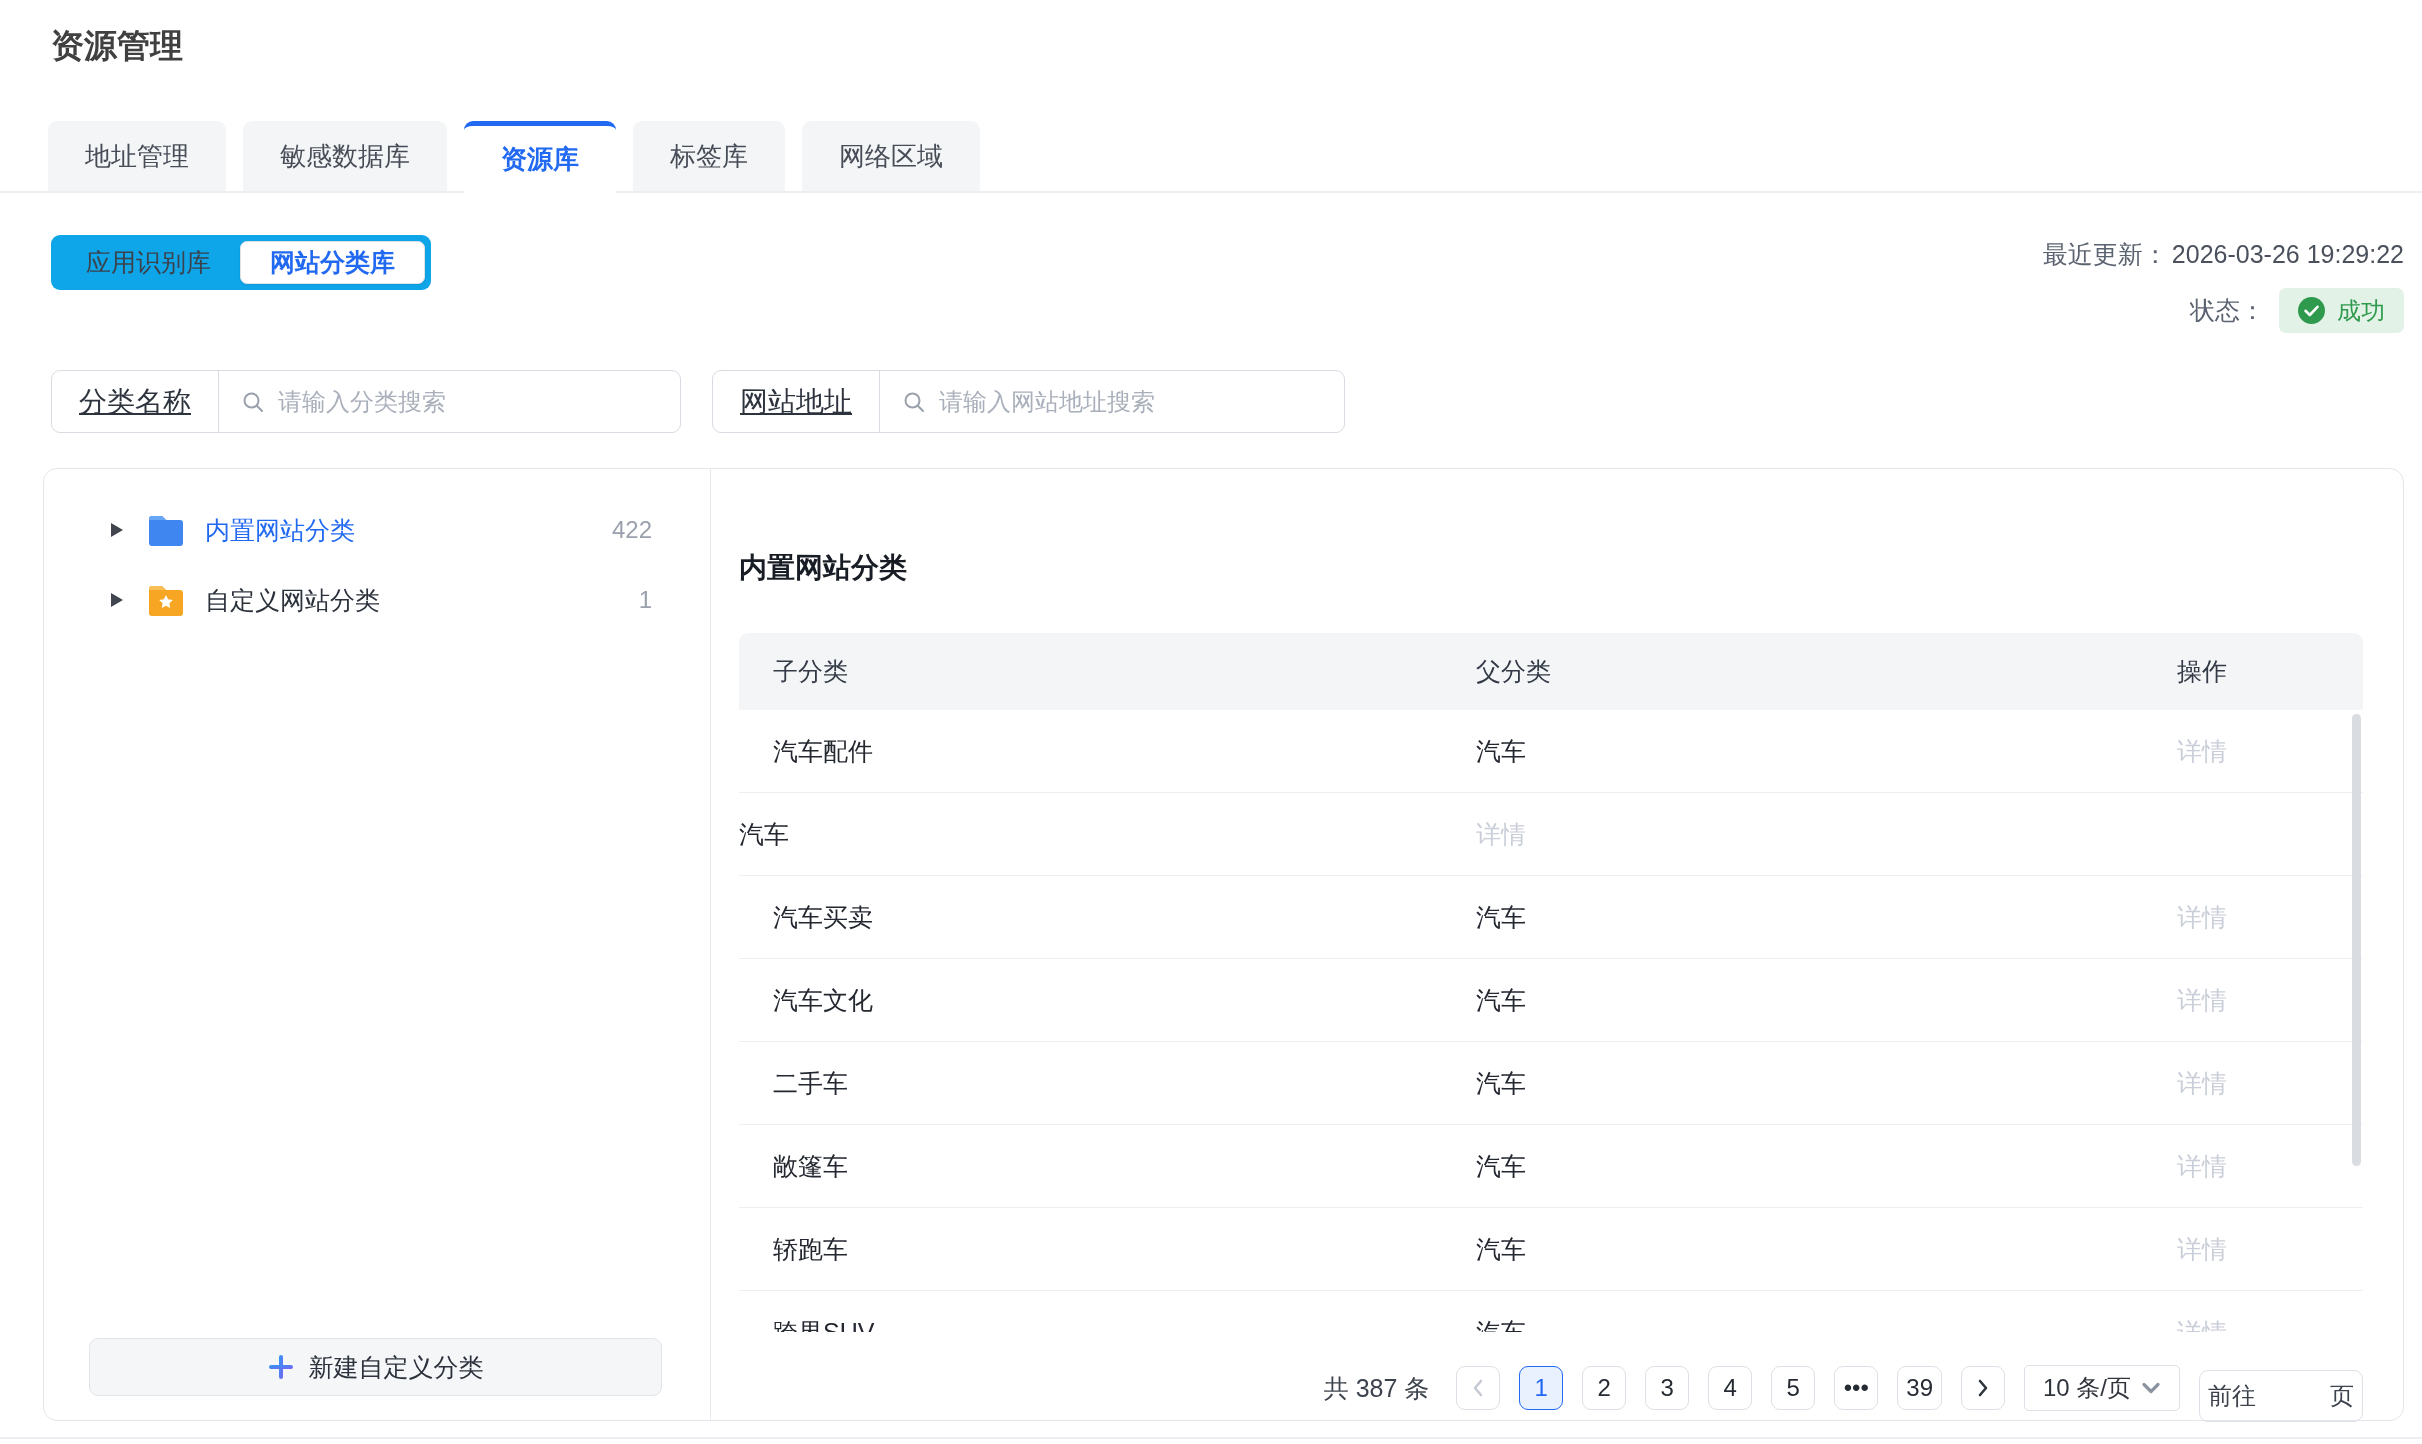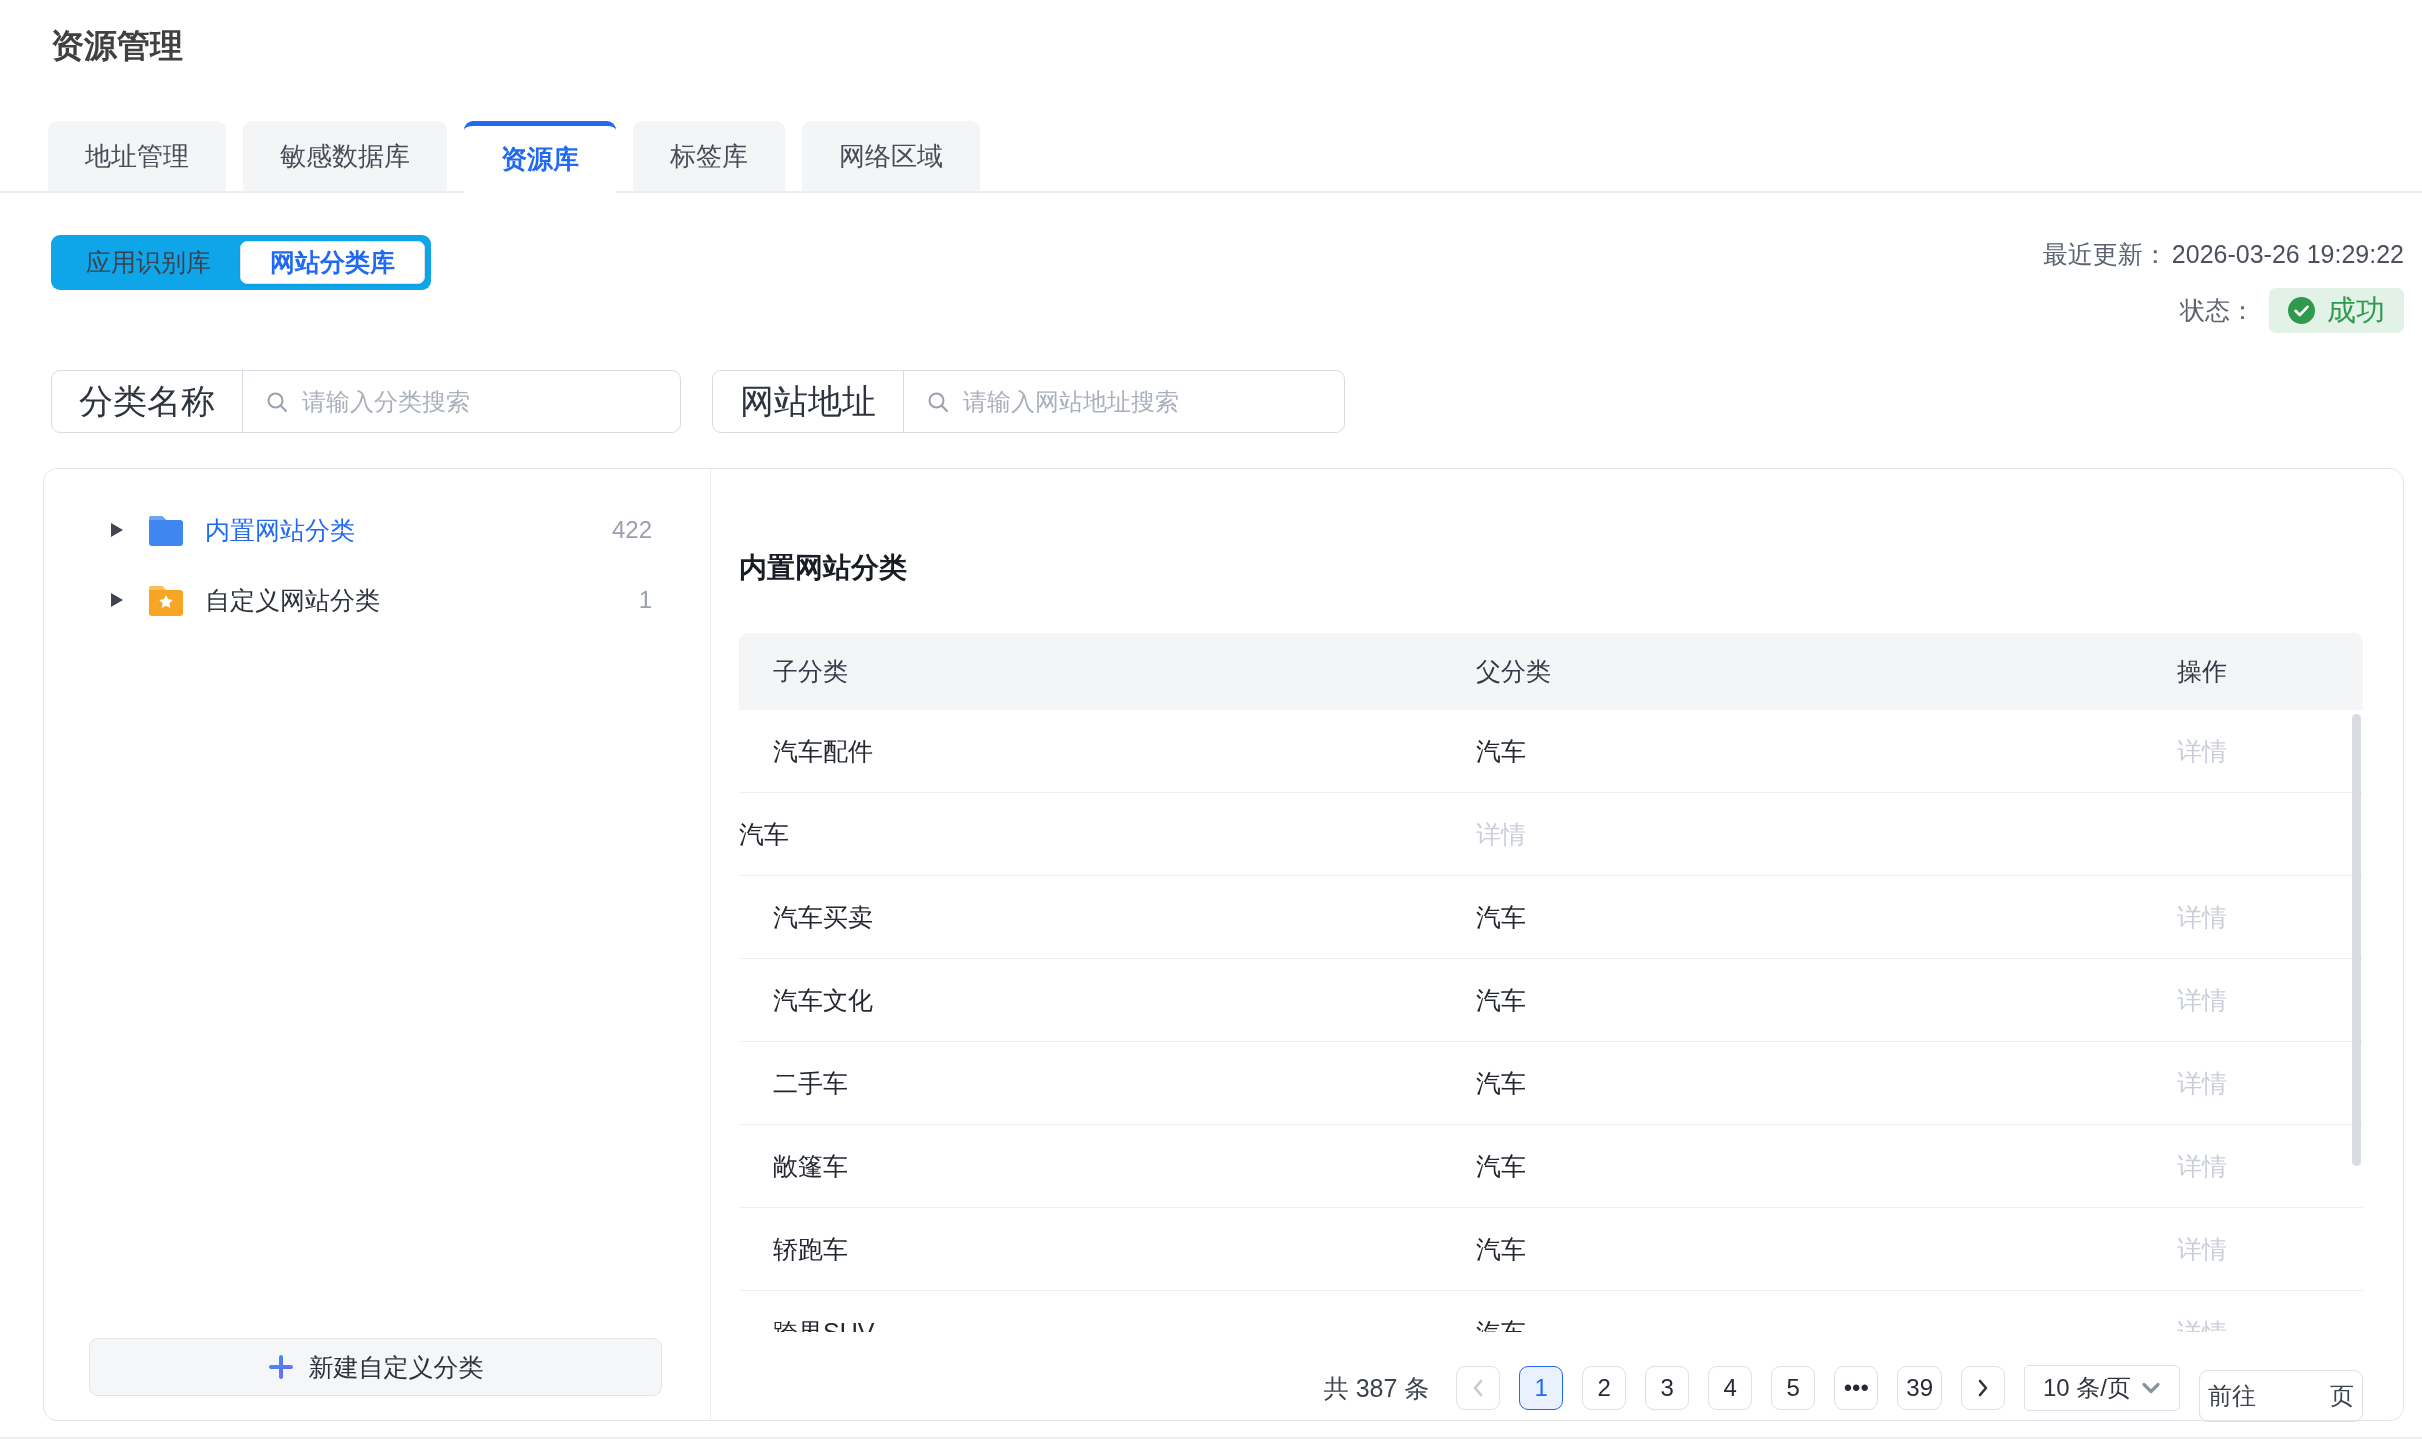--- a/index.html
+++ b/index.html
@@ -25,27 +25,27 @@
   .seg-opt { height:100%; display:flex; align-items:center; padding:0 29px; font-size:25px; color:#3c424c;
              border-radius:7px; cursor:pointer; }
   .seg-opt.selected { background:#fff; border:1px solid #dfe3e8; color:#2269f2; font-weight:700;
                       box-shadow:0 1px 3px rgba(30,40,60,.08); }
 
   
   .meta { position:absolute; right:18px; top:238px; display:flex; flex-direction:column; align-items:flex-end; gap:17px; }
   .meta-line { display:flex; align-items:center; font-size:25px; color:#5b6370; }
   .meta-val { color:#4a515c; margin-left:4px; }
   .status-badge { display:inline-flex; align-items:center; gap:12px; background:#e2f2e6; border-radius:7px;
-                  height:45px; padding:0 19px; margin-left:14px; color:#2f9a4e; font-size:29px; }
+                  height:45px; padding:0 19px; margin-left:14px; color:#2f9a4e; font-size:24px; }
 
   
   .filter-row { position:absolute; left:51px; top:370px; display:flex; gap:31px; }
   .filter-group { display:flex; align-items:stretch; height:63px; border:1px solid #d8dce2; border-radius:9px; background:#fff; }
-  .filter-label { display:flex; align-items:center; padding:0 27px; font-size:34px; color:#2e343e;
-                  border-right:1px solid #d8dce2; white-space:nowrap; }
+  .filter-label { display:flex; align-items:center; padding:0 27px; font-size:28px; color:#2e343e;
+                  border-right:1px solid #d8dce2; white-space:nowrap;text-decoration:underline; }
   .filter-input-wrap { display:flex; align-items:center; gap:13px; padding:0 22px; flex:1; }
   .filter-input { border:none; outline:none; font-size:24px; color:#30343c; flex:1; min-width:0; background:transparent;
                   font-family:"Liberation Sans","DejaVu Sans",sans-serif; }
   .filter-input::placeholder { color:#aab0bb; }
   .fg-cat { width:630px; } .fg-site { width:633px; }
 
   
   .card { position:absolute; left:43px; top:468px; width:2361px; height:953px;
           border:1px solid #e3e6eb; border-radius:14px; display:flex; background:#fff; }
   .left-pane { width:667px; border-right:1px solid #e8eaee; position:relative; padding-top:26px; flex:none; }

